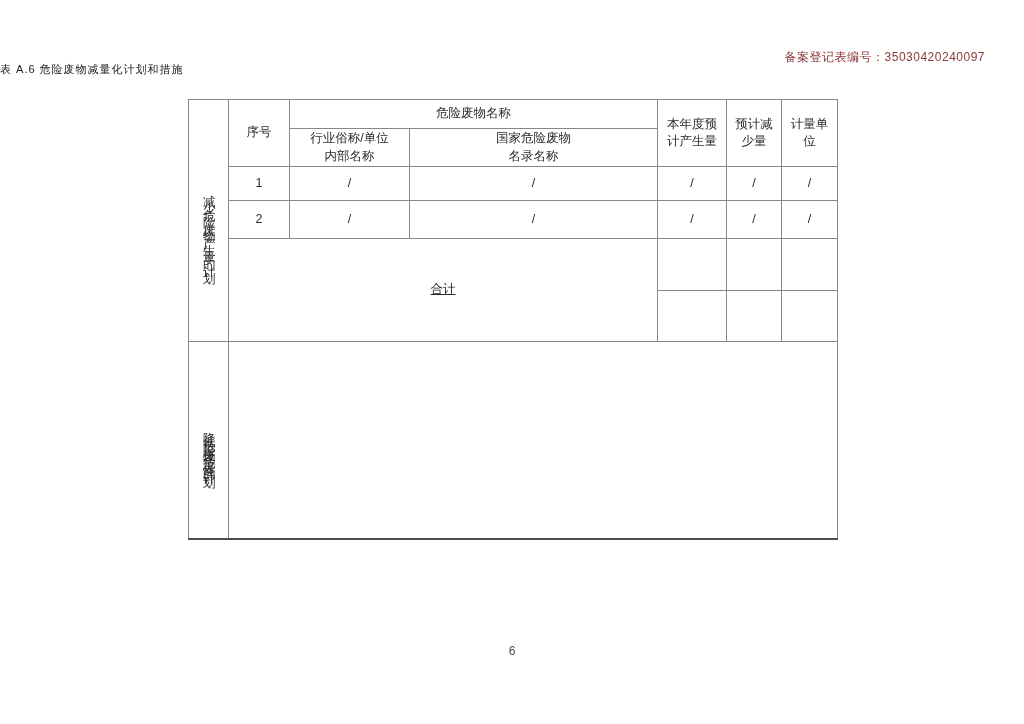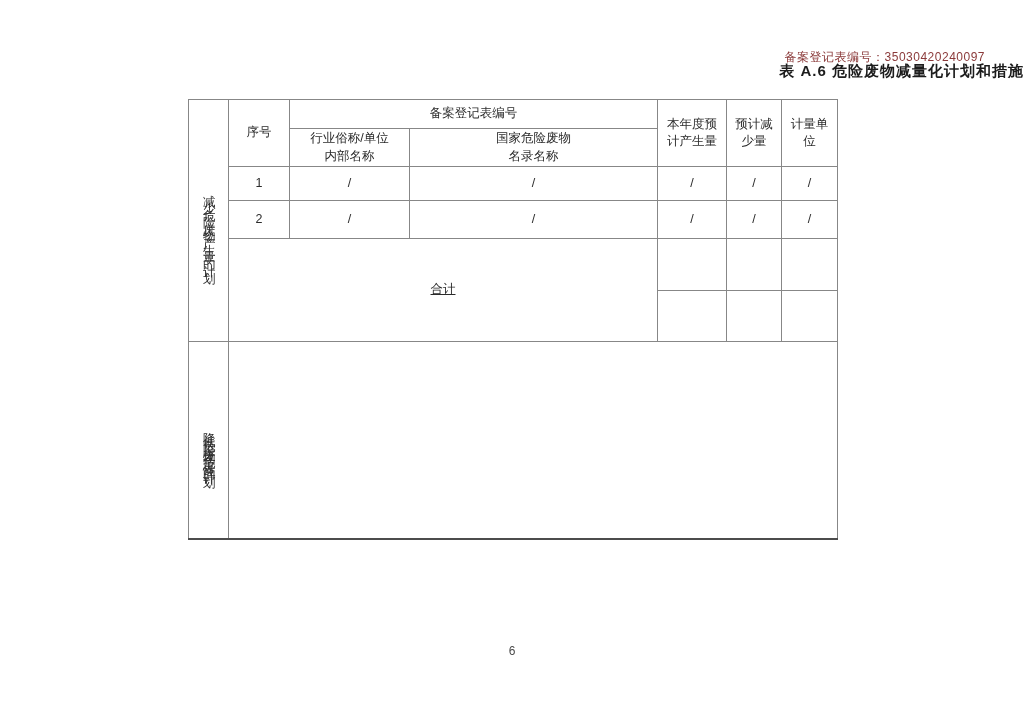--- a/index.html
+++ b/index.html
@@ -23,23 +23,23 @@
     font-size: 12px;
     letter-spacing: 0.5px;
     color: #8b3a3a;
     white-space: nowrap;
   }
   .doc-title {
     position: absolute;
     top: 62px;
     left: 0;
     width: 100%;
-    text-align: right;
-    font-size: 15px;
-    font-weight: bold;
+    text-align: left;
+    font-size: 11px;
+    font-weight: normal;
     letter-spacing: 1px;
     color: #1c1c1c;
   }
   .table-wrap {
     position: absolute;
     left: 188px;
     top: 99px;
   }
   table.tbl {
     border-collapse: collapse;
@@ -107,21 +107,21 @@
         <col style="width:55px">
         <col style="width:56px">
       </colgroup>
 
       <tbody>
           <tr class="r-head1">
         <td class="vlabel-cell dark-bottom" rowspan="6">
           <span class="vtext vtext-s1">减少危险废物产生量的计划</span>
         </td>
         <td rowspan="2">序号</td>
-        <td colspan="2">备案登记表编号</td>
+        <td colspan="2">危险废物名称</td>
         <td rowspan="2">本年度预
 计产生量</td>
         <td rowspan="2">预计减
 少量</td>
         <td rowspan="2">计量单
 位</td>
       </tr>
 
       <tr class="r-head2">
         <td>行业俗称/单位

